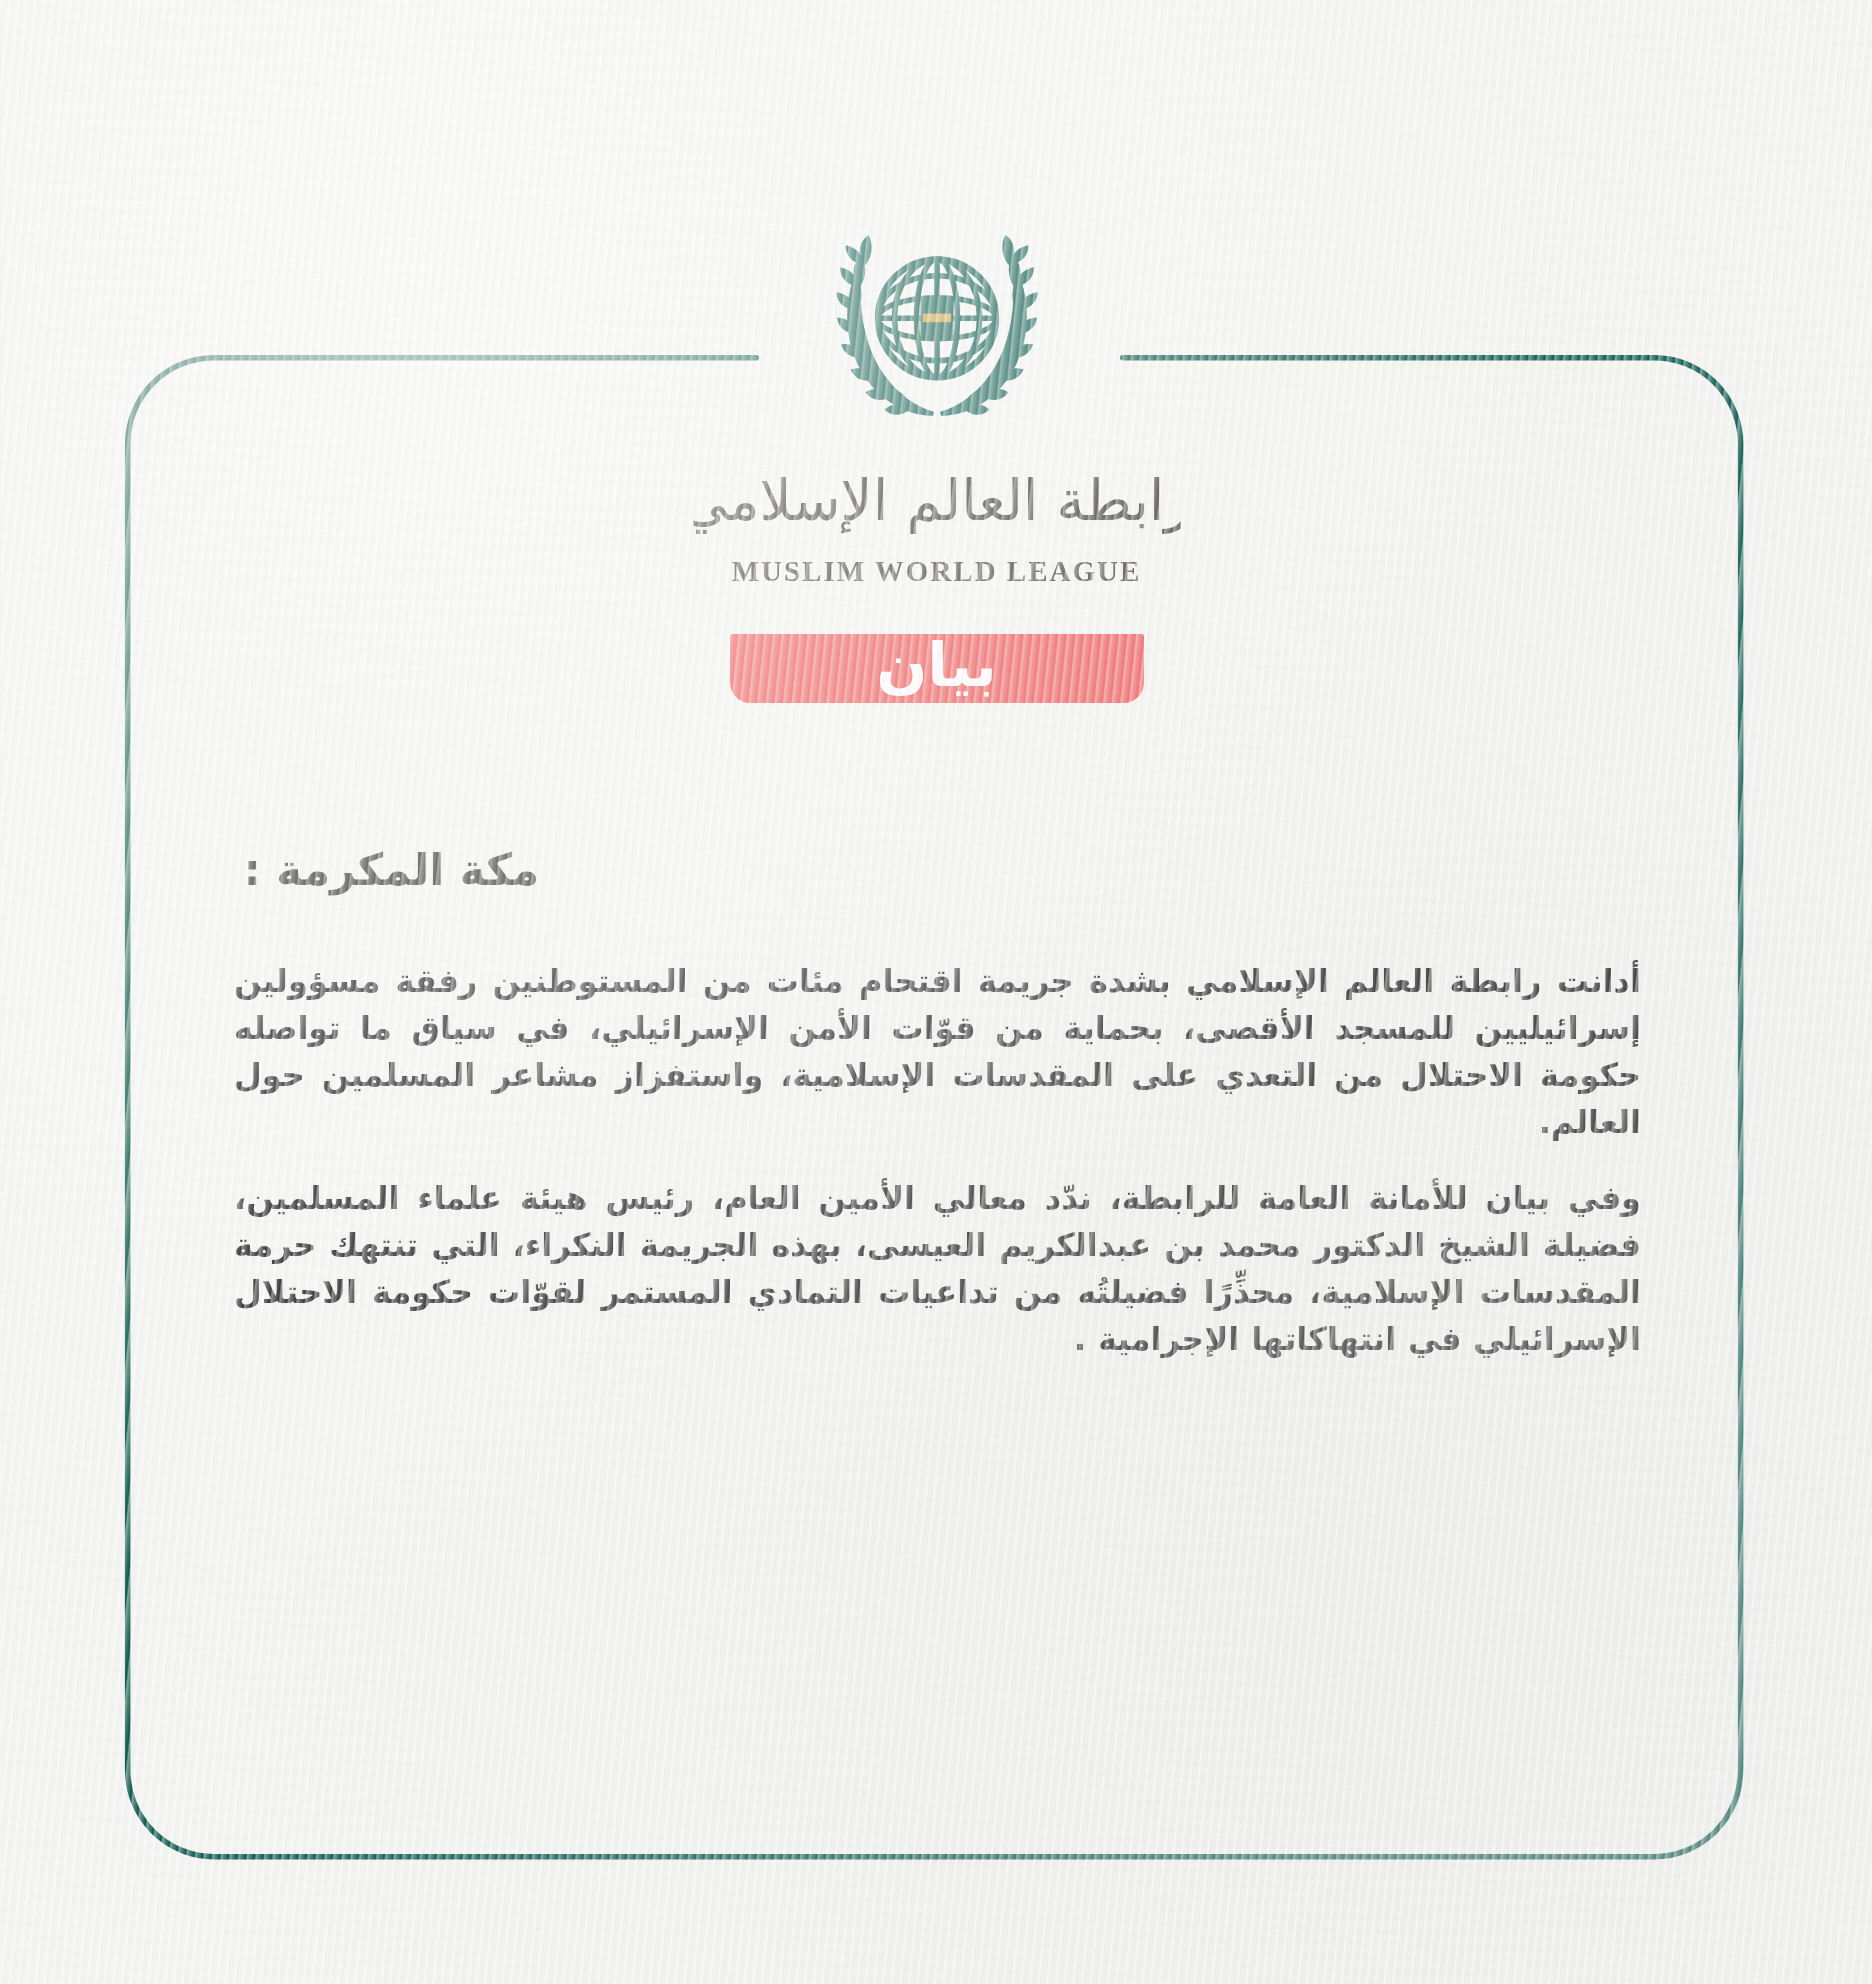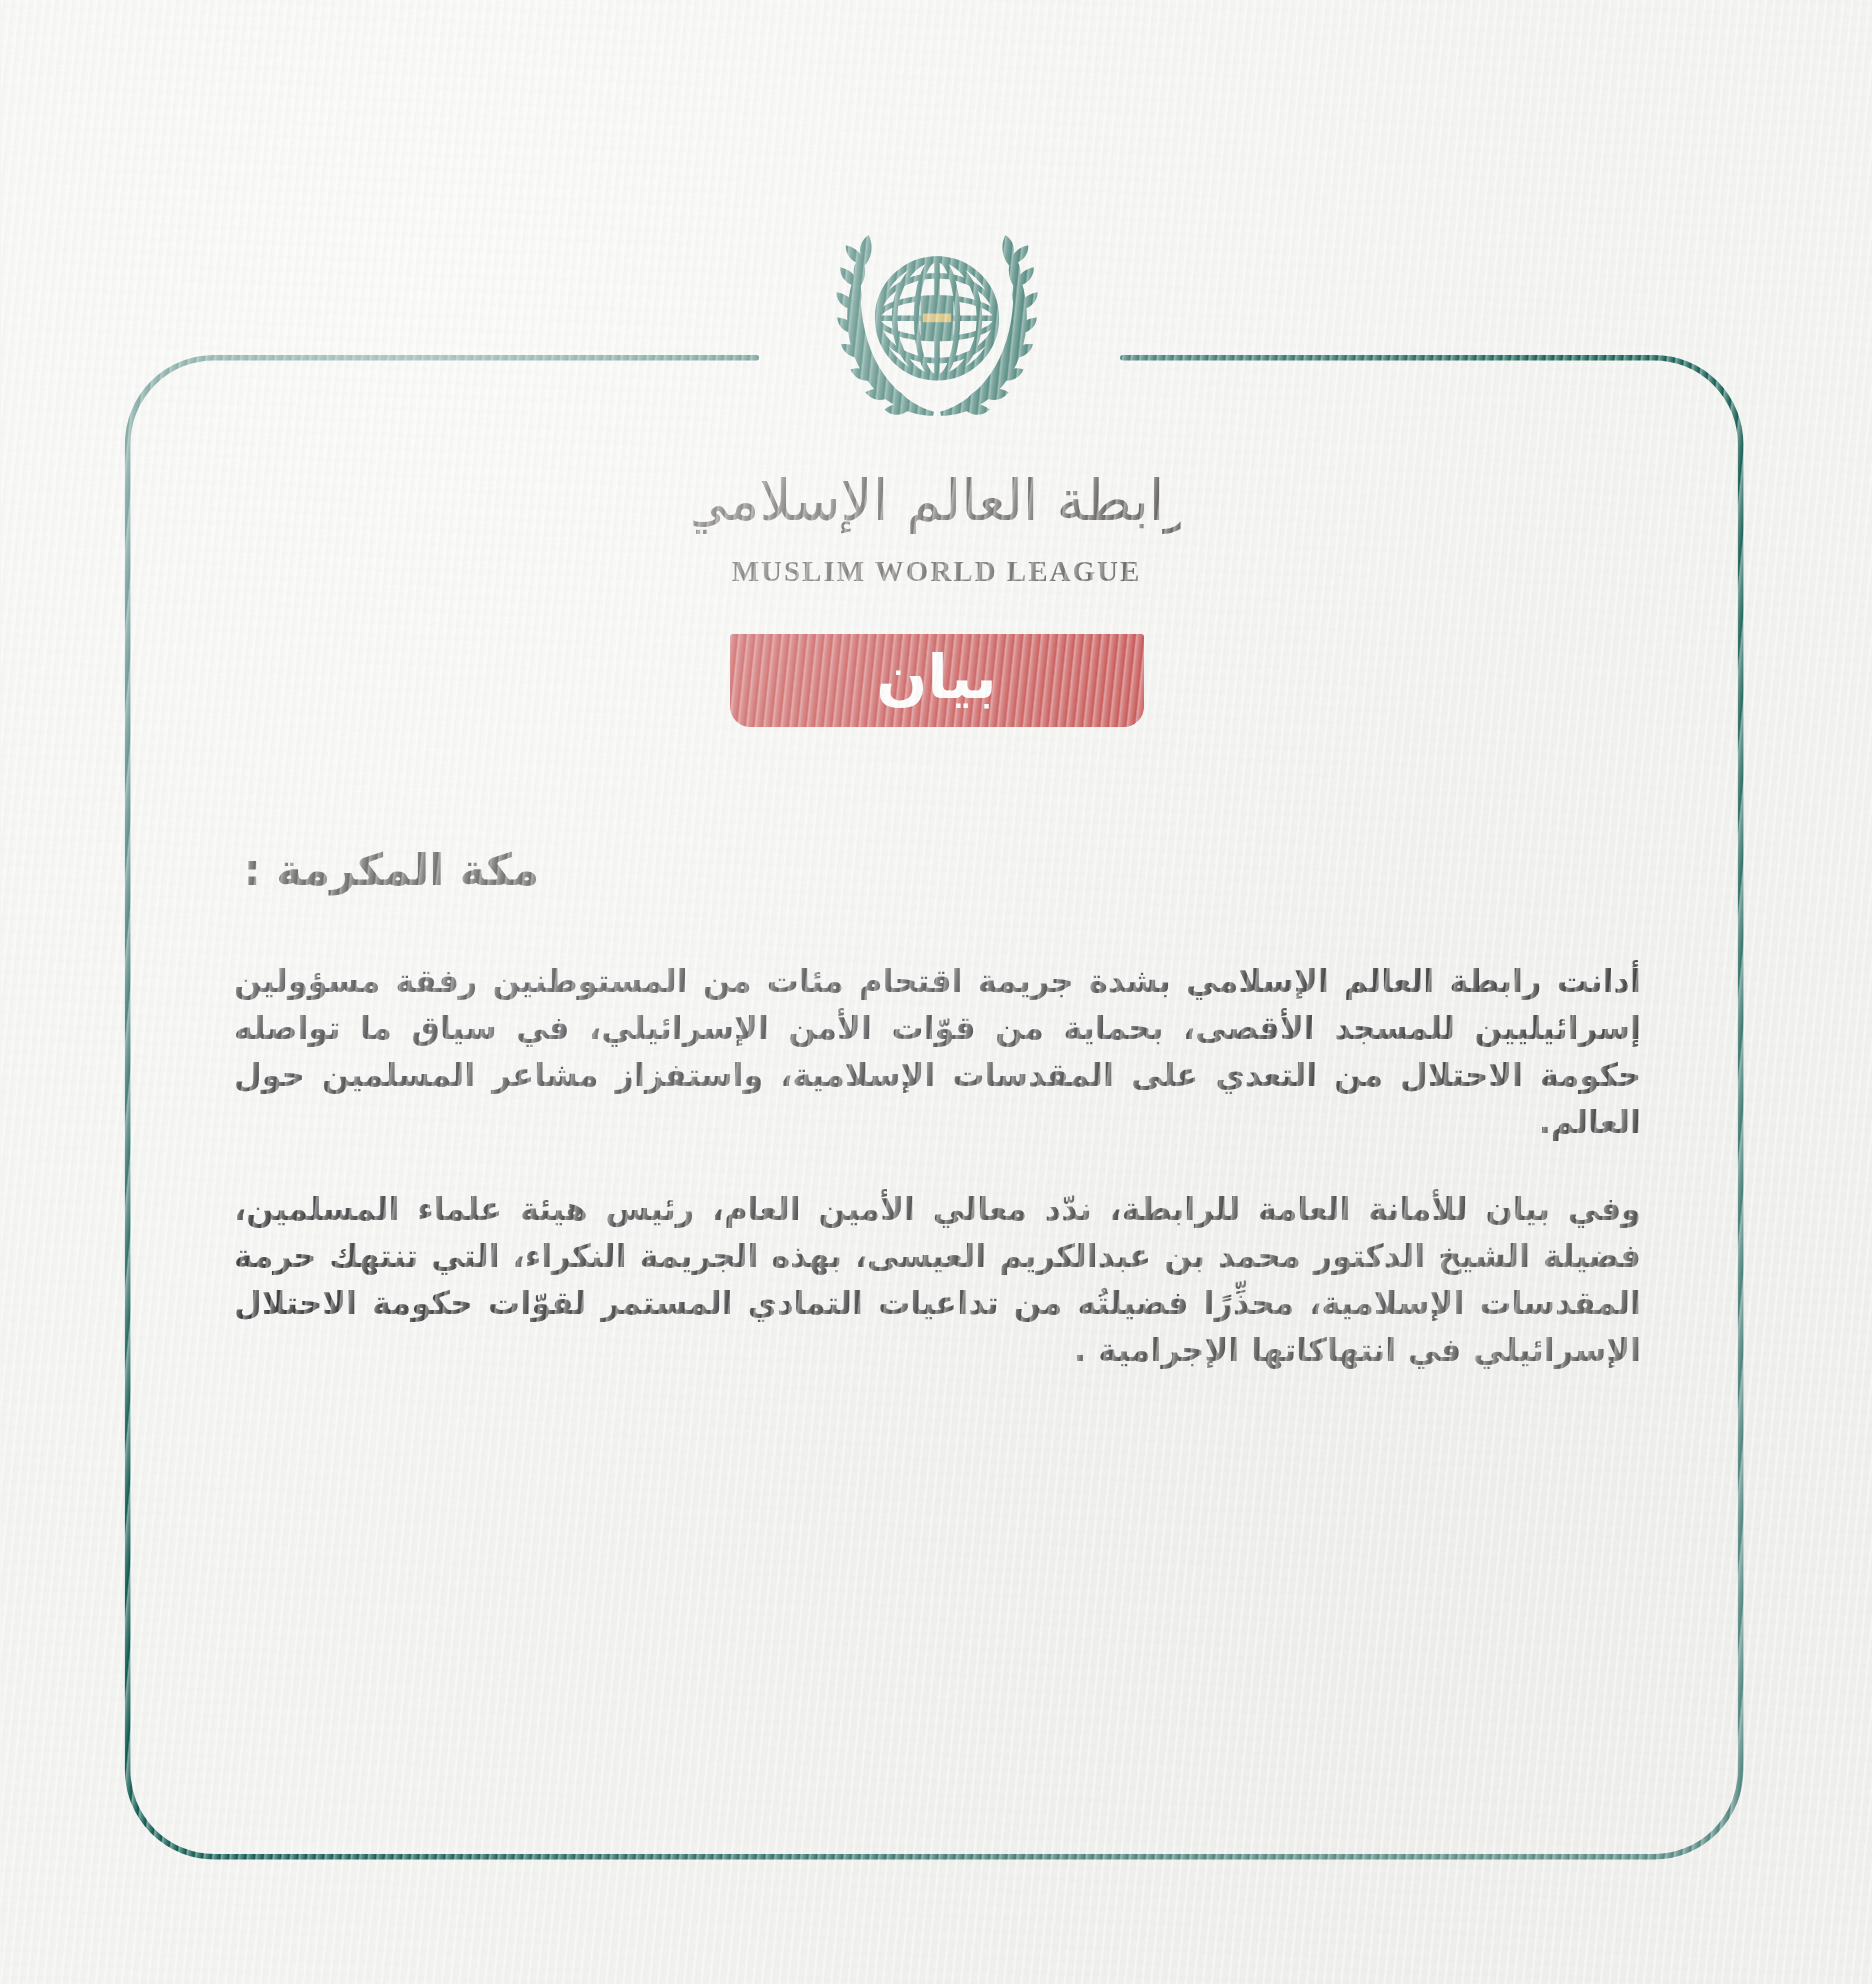--- a/index.html
+++ b/index.html
@@ -92,22 +92,22 @@
     white-space: nowrap;
   }
 
   
   .badge {
     position: absolute;
     left: 50%;
     top: 634px;
     transform: translateX(-50%);
     width: 414px;
-    height: 93px;
-    background: #b91c1c;
+    height: 69px;
+    background: #ef4444;
     border-radius: 3.1px 3.1px 20.4px 20.4px;
     display: flex;
     align-items: center;
     justify-content: center;
     z-index: 4;
   }
   .badge-text {
     color: #ffffff;
     font-size: 60px;
     font-weight: 700;
@@ -144,21 +144,21 @@
     color: #17171a;
     font-family: "DejaVu Sans", sans-serif;
     line-height: 1.47;
     text-align: justify;
     text-align-last: right;
     margin: 0;
     letter-spacing: 0px;
     word-spacing: 0.8px;
   }
   .para + .para {
-    margin-top: 40px;
+    margin-top: 29px;
   }
 </style>
 </head>
 <body>
 
 <div class="page">
 
   <svg class="frame-svg" viewBox="0 0 2382 2524" aria-hidden="true">
 
     <path d="M 962 455

